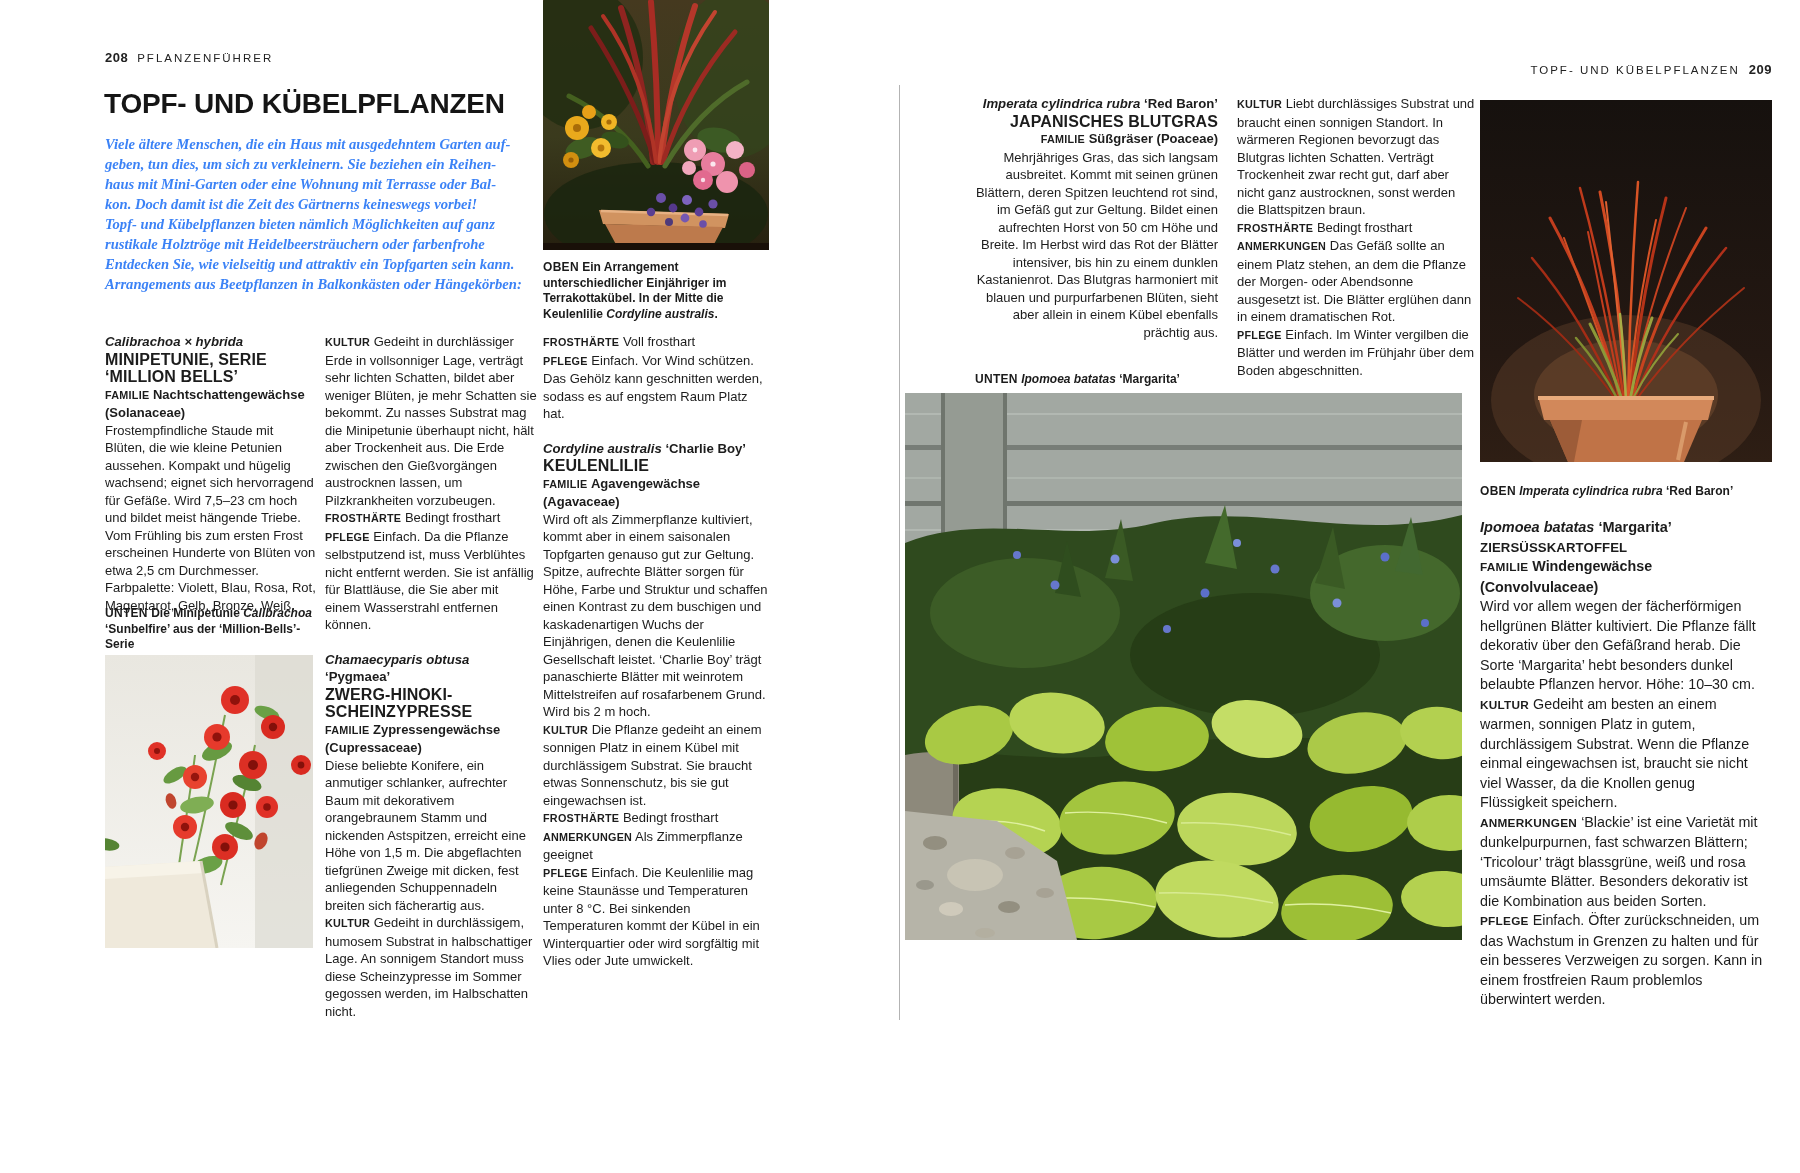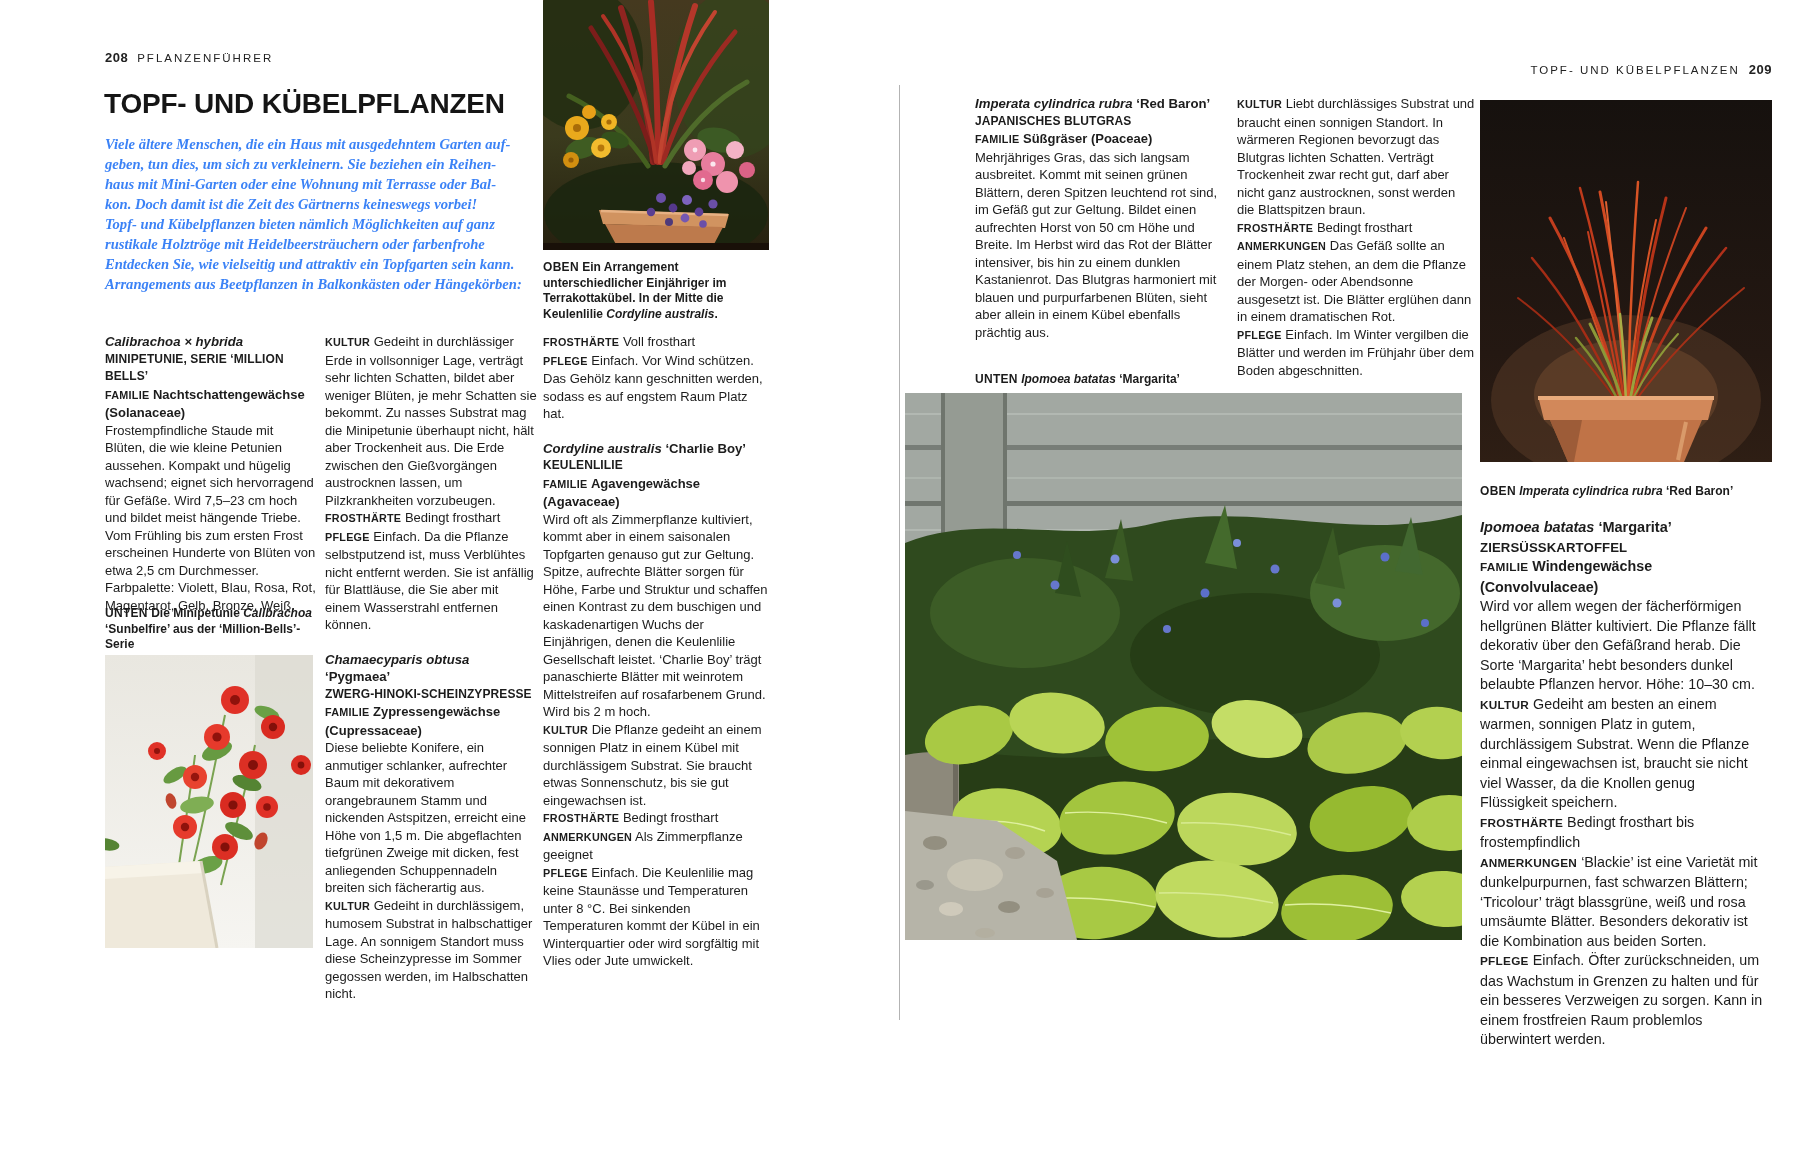--- a/index.html
+++ b/index.html
@@ -21,21 +21,21 @@
   .intro{font-family:"Liberation Serif","DejaVu Serif",serif;font-style:italic;font-weight:700;
     font-size:14.6px;line-height:20px;color:#3b82f6;}
   .intro div{white-space:nowrap;}
 
   
   .col{font-size:13px;line-height:17.5px;color:#1c1c1c;}
   .col p{margin:0;}
   .lbl{font-weight:700;font-size:10.8px;letter-spacing:.25px;}
   .latin{font-weight:700;font-style:italic;font-size:13.2px;}
   .latin .cv{font-style:normal;}
-  .common{font-weight:700;font-size:12px;letter-spacing:.1px;}
+  .common{font-weight:700;font-size:16px;letter-spacing:.1px;}
   .fam{font-weight:700;}
   .gap{height:17px;}
 
   .col3r{font-size:14.3px;line-height:19.5px;}
   .col3r .lbl{font-size:11.8px;}
   .col3r .latin{font-size:14.5px;}
   .col3r .common{font-size:13.2px;}
 
   
   .caption{font-weight:700;font-size:12px;line-height:15.5px;color:#1b1b1b;}
@@ -234,21 +234,21 @@
 </section>
 
 <div class="gutter"></div>
 
 <section class="page" id="page-right">
 
   <div class="runhead right abs" style="right:28px;top:62px;text-align:center;">
     <span class="rh-text">TOPF- UND KÜBELPFLANZEN</span><span class="rh-num">209</span>
   </div>
 
-  <div class="col abs" style="left:76px;top:95px;width:243px;">
+  <div class="col abs" style="left:76px;top:95px;width:243px;text-align:right;">
     <p class="latin"><em>Imperata cylindrica rubra</em><span class="cv"> ‘Red Baron’</span></p>
     <p class="common">JAPANISCHES BLUTGRAS</p>
     <p><span class="lbl">FAMILIE</span> <span class="fam">Süßgräser (Poaceae)</span></p>
     <p>Mehrjähriges Gras, das sich langsam ausbreitet. Kommt mit seinen grünen Blättern, deren Spitzen leuchtend rot sind, im Gefäß gut zur Geltung. Bildet einen aufrechten Horst von 50 cm Höhe und Breite. Im Herbst wird das Rot der Blätter intensiver, bis hin zu einem dunklen Kastanienrot. Das Blutgras harmoniert mit blauen und purpurfarbenen Blüten, sieht aber allein in einem Kübel ebenfalls prächtig aus.</p>
   </div>
 
   <div class="caption abs" style="left:76px;top:372px;width:243px;">
     <span class="cap-label">UNTEN</span> <span></span><em>Ipomoea batatas</em><span> ‘Margarita’</span>
   </div>
 
@@ -379,17 +379,16 @@
       <ellipse cx="80" cy="540" rx="10" ry="5" fill="#b3afa0"></ellipse>
     </g>
   </svg>
 
   <div class="col col3r abs" style="left:581px;top:518px;width:286px;">
     <p class="latin"><em>Ipomoea batatas</em><span class="cv"> ‘Margarita’</span></p>
     <p class="common">ZIERSÜSSKARTOFFEL</p>
     <p><span class="lbl">FAMILIE</span> <span class="fam">Windengewächse (Convolvulaceae)</span></p>
     <p>Wird vor allem wegen der fächerförmigen hellgrünen Blätter kultiviert. Die Pflanze fällt dekorativ über den Gefäßrand herab. Die Sorte ‘Margarita’ hebt besonders dunkel belaubte Pflanzen hervor. Höhe: 10–30 cm.</p>
     <p><span class="lbl">KULTUR</span> <span>Gedeiht am besten an einem warmen, sonnigen Platz in gutem, durchlässigem Substrat. Wenn die Pflanze einmal eingewachsen ist, braucht sie nicht viel Wasser, da die Knollen genug Flüssigkeit speichern.</span></p>
-    <p><span class="lbl">FROSTHÄRTE</span> <span>Bedingt frosthart bis frostempfindlich</span></p>
     <p><span class="lbl">ANMERKUNGEN</span> <span>‘Blackie’ ist eine Varietät mit dunkelpurpurnen, fast schwarzen Blättern; ‘Tricolour’ trägt blassgrüne, weiß und rosa umsäumte Blätter. Besonders dekorativ ist die Kombination aus beiden Sorten.</span></p>
     <p><span class="lbl">PFLEGE</span> <span>Einfach. Öfter zurückschneiden, um das Wachstum in Grenzen zu halten und für ein besseres Verzweigen zu sorgen. Kann in einem frostfreien Raum problemlos überwintert werden.</span></p>
   </div>
 </section>
 
 </body></html>

